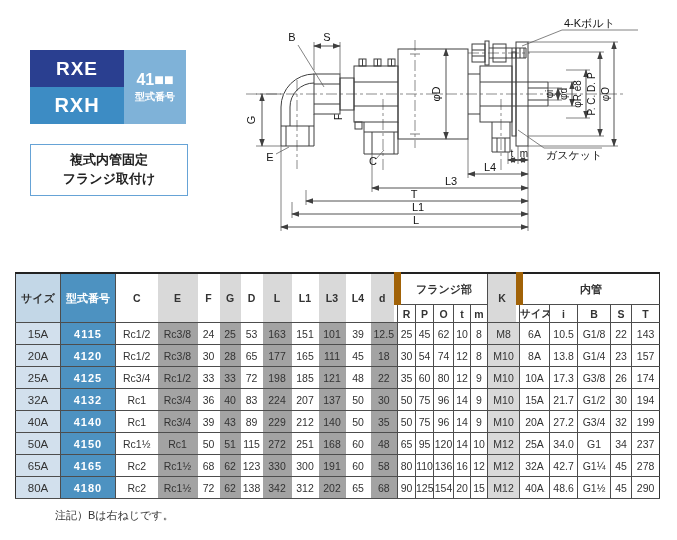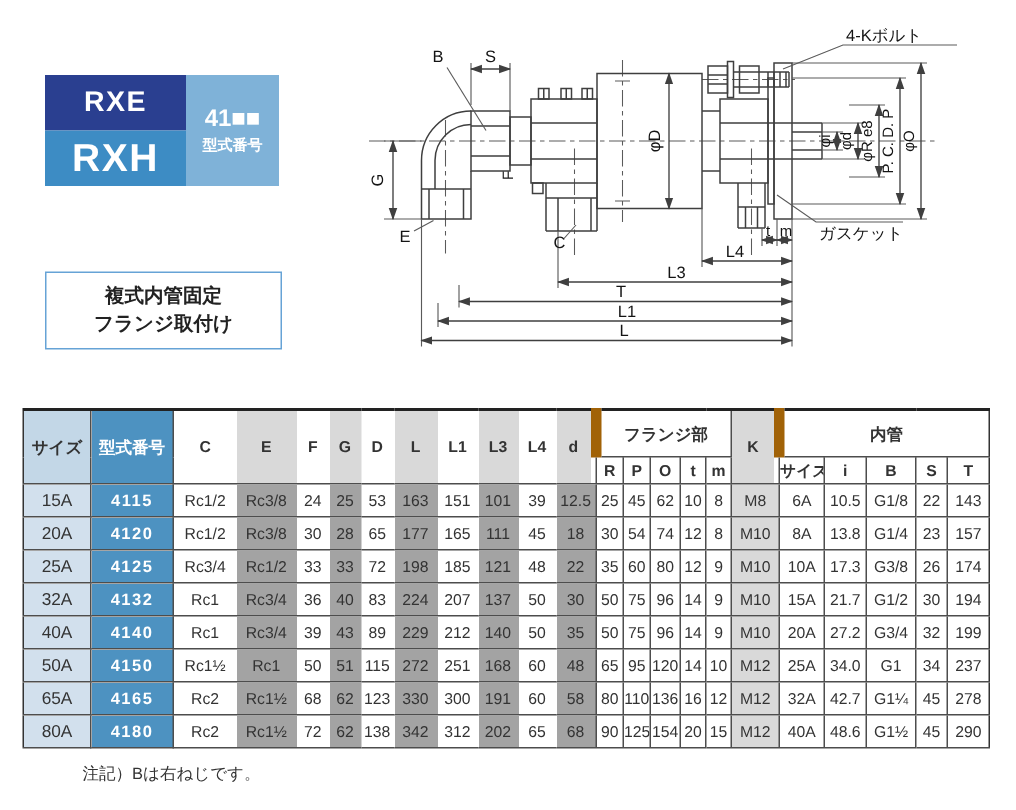--- a/index.html
+++ b/index.html
@@ -4,31 +4,31 @@
 <style>
   html,body{margin:0;padding:0;background:#fff;}
   #page{position:relative;width:677px;height:540px;background:#ffffff;overflow:hidden;
         font-family:"Liberation Sans",sans-serif;color:#2b2b2b;}
 
   
   .brand{position:absolute;left:30px;top:50px;width:156px;height:74px;display:flex;}
   .brand-left{width:94px;display:flex;flex-direction:column;border-radius:19px;}
   .brand-rxe{flex:1;background:#2a3f90;color:#fff;font-weight:bold;font-size:19px;
              display:flex;align-items:center;justify-content:center;letter-spacing:1px;}
-  .brand-rxh{flex:1;background:#3d8cc4;color:#fff;font-weight:bold;font-size:26px;
+  .brand-rxh{flex:1;background:#3d8cc4;color:#fff;font-weight:bold;font-size:20px;
              display:flex;align-items:center;justify-content:center;letter-spacing:1px;}
   .brand-right{width:62px;background:#7fb2d8;color:#fff;display:flex;flex-direction:column;
                align-items:center;justify-content:center;gap:1px;}
   .brand-code{font-size:16px;font-weight:bold;}
   .brand-code-cap{font-size:10px;font-weight:bold;}
 
   
   .feature{position:absolute;left:30px;top:144px;width:156px;height:50px;border:1px solid #66a3d6;
            display:flex;flex-direction:column;align-items:center;justify-content:center;
-           font-size:13px;font-weight:bold;color:#222;line-height:1.45;background:#fff;margin-top:37px;}
+           font-size:13px;font-weight:bold;color:#222;line-height:1.45;background:#fff;}
 
   
   .diagram{position:absolute;left:226px;top:4px;}
   .ln{stroke:#3f3f3f;stroke-width:1;fill:none;}
   .thin{stroke:#5a5a5a;stroke-width:0.75;fill:none;}
   .cl{stroke:#5a5a5a;stroke-width:0.7;fill:none;stroke-dasharray:11 3 3 3;}
   .dim{stroke:#3f3f3f;stroke-width:0.9;fill:none;marker-start:url(#arr);marker-end:url(#arr);}
   .dlabel{font-size:11px;fill:#141414;}
   .dlabel-s{font-size:10px;fill:#141414;}
 

